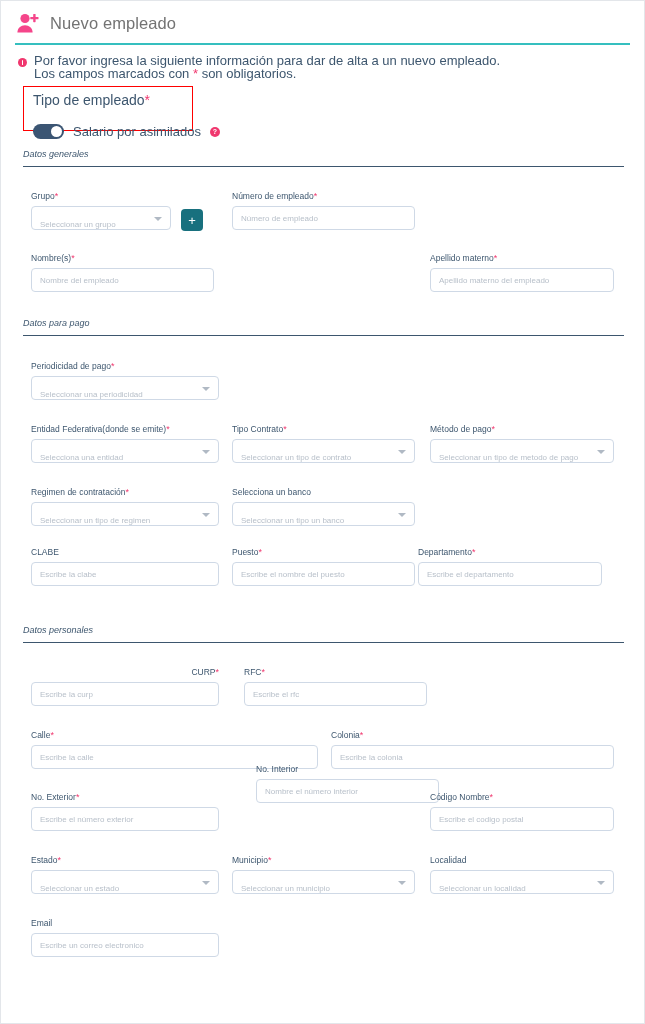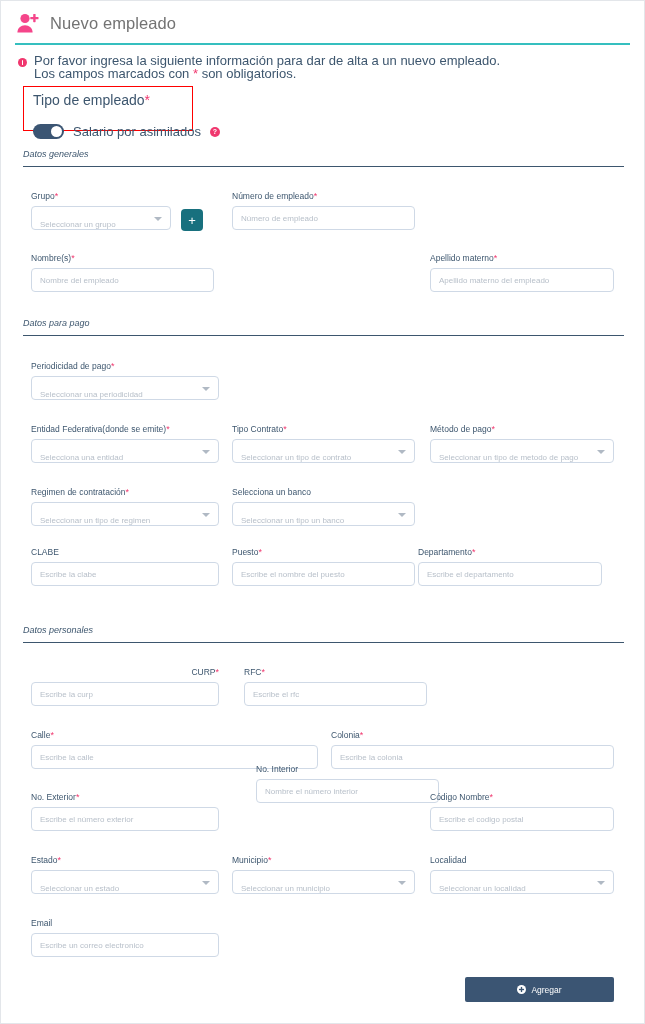--- a/index.html
+++ b/index.html
@@ -456,22 +456,14 @@
       </div>
   </div>
 
   <div class="field" style="left:30px; top:917px; width:188px;">
     <div class="field-label"><span>Email</span><span class="req"></span></div>
     <div class="control">
         <span class="ph">Escribe un correo electronico</span>
       </div>
   </div>
 
-  <button class="submit-btn">
-    <svg class="circle-plus" viewBox="0 0 12 12">
-      <circle cx="6" cy="6" r="6" fill="#ffffff"></circle>
-      <rect x="5.1" y="2.6" width="1.8" height="6.8" fill="#3b5573"></rect>
-      <rect x="2.6" y="5.1" width="6.8" height="1.8" fill="#3b5573"></rect>
-    </svg>
-    <span>Agregar</span>
-  </button>
 
 </div>
 
 </body></html>

